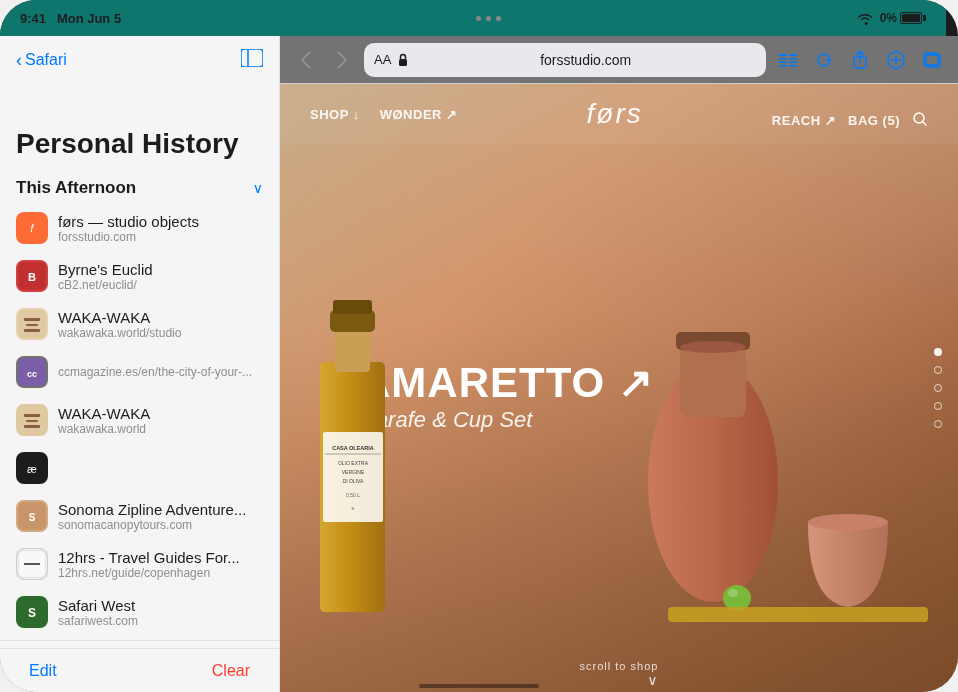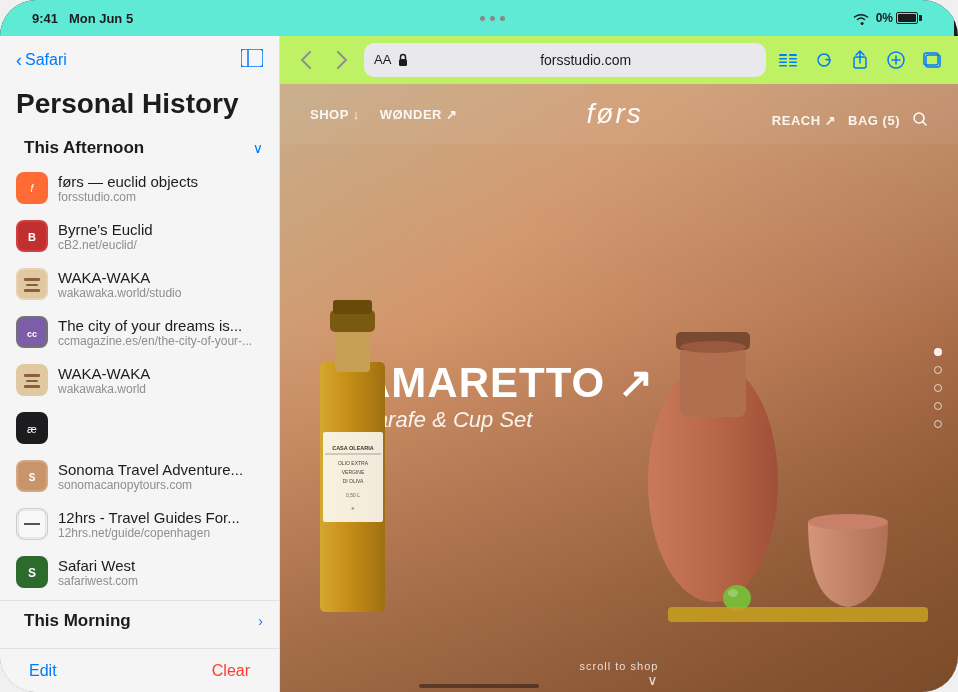--- a/index.html
+++ b/index.html
@@ -20,27 +20,27 @@
       border-radius: 36px;
       position: relative;
       overflow: hidden;
     }
 
     
     .status-bar {
       position: absolute;
       top: 0;
       left: 0;
-      right: 4px;
+      right: 12px;
       height: 36px;
-      background: #5eead4;
+      background: #0f766e;
       display: flex;
       align-items: center;
       justify-content: space-between;
-      padding: 0 32px;
+      padding: 0 20px;
       z-index: 100;
     }
     .status-bar-left {
       font-size: 13px;
       font-weight: 600;
       color: #1c1c1e;
     }
     .status-bar-center {
       display: flex;
       gap: 5px;
@@ -132,33 +132,33 @@
     .sidebar-btn {
       margin-left: auto;
       color: #007aff;
     }
 
     .history-title {
       font-size: 28px;
       font-weight: 700;
       color: #1c1c1e;
       padding: 4px 16px 8px;
+      margin-top: 40px;
     }
 
     .history-section-header {
       display: flex;
       align-items: center;
       justify-content: space-between;
       padding: 10px 16px 6px;
     }
     .section-title {
       font-size: 17px;
       font-weight: 600;
       color: #1c1c1e;
-      margin-left: 8px;
     }
     .section-chevron {
       color: #007aff;
       font-size: 14px;
     }
 
     .history-list {
       flex: 1;
       overflow-y: auto;
       padding: 0 0 8px;
@@ -243,21 +243,21 @@
     
     .browser-panel {
       flex: 1;
       display: flex;
       flex-direction: column;
       background: #fff;
     }
 
     .browser-toolbar {
       height: 48px;
-      background: #bef264;
+      background: #737373;
       display: flex;
       align-items: center;
       padding: 0 12px;
       gap: 8px;
       border-bottom: 1px solid #d0d0d0;
     }
 
     .nav-btn {
       width: 28px;
       height: 28px;
@@ -493,21 +493,21 @@
       <div class="history-list">
 
         <div class="history-item">
           <div class="favicon favicon-orange">
             <svg width="20" height="20" viewBox="0 0 20 20">
                 <circle cx="10" cy="10" r="9" fill="#ff6b35"></circle>
                 <text x="10" y="14" text-anchor="middle" font-size="10" fill="white" font-style="italic">f</text>
               </svg>
           </div>
           <div class="item-text">
-            <div class="item-title">førs — euclid objects</div>
+            <div class="item-title">førs — studio objects</div>
             <div class="item-url">forsstudio.com</div>
           </div>
         </div>
 
         <div class="history-item">
           <div class="favicon" style="background:#d04040;">
             <svg width="28" height="28" viewBox="0 0 28 28">
               <rect width="28" height="28" rx="6" fill="#c03030"></rect>
               <text x="14" y="19" text-anchor="middle" font-size="11" fill="white" font-weight="bold">B</text>
             </svg>
@@ -534,21 +534,20 @@
         </div>
 
         <div class="history-item">
           <div class="favicon" style="background:#737373;">
             <svg width="28" height="28" viewBox="0 0 28 28">
               <rect width="28" height="28" rx="6" fill="#7b5ea7"></rect>
               <text x="14" y="19" text-anchor="middle" font-size="9" fill="white" font-weight="bold">cc</text>
             </svg>
           </div>
           <div class="item-text">
-            <div class="item-title">The city of your dreams is...</div>
             <div class="item-url">ccmagazine.es/en/the-city-of-your-...</div>
           </div>
         </div>
 
         <div class="history-item">
           <div class="favicon" style="background:#e0c8a0;">
             <svg width="28" height="28" viewBox="0 0 28 28">
               <rect width="28" height="28" rx="6" fill="#e0c8a0"></rect>
               <rect x="6" y="8" width="16" height="3" rx="1" fill="#8b6040"></rect>
               <rect x="8" y="14" width="12" height="2" rx="1" fill="#8b6040"></rect>
@@ -571,21 +570,21 @@
         </div>
 
         <div class="history-item">
           <div class="favicon" style="background:#d4a880;">
             <svg width="28" height="28" viewBox="0 0 28 28">
               <rect width="28" height="28" rx="6" fill="#c8956a"></rect>
               <text x="14" y="19" text-anchor="middle" font-size="10" fill="white" font-weight="bold">S</text>
             </svg>
           </div>
           <div class="item-text">
-            <div class="item-title">Sonoma Travel Adventure...</div>
+            <div class="item-title">Sonoma Zipline Adventure...</div>
             <div class="item-url">sonomacanopytours.com</div>
           </div>
         </div>
 
         <div class="history-item">
           <div class="favicon" style="background:#f0f0f0;border:1px solid #ccc;">
             <svg width="28" height="28" viewBox="0 0 28 28">
               <rect width="28" height="28" rx="6" fill="#f8f8f8" stroke="#d0d0d0" stroke-width="1"></rect>
               <line x1="6" y1="14" x2="22" y2="14" stroke="#555" stroke-width="2"></line>
             </svg>

